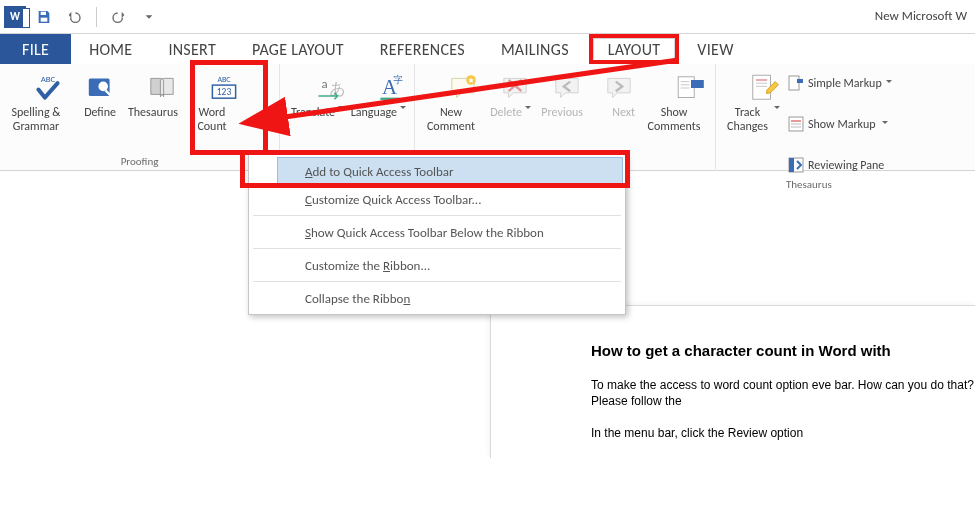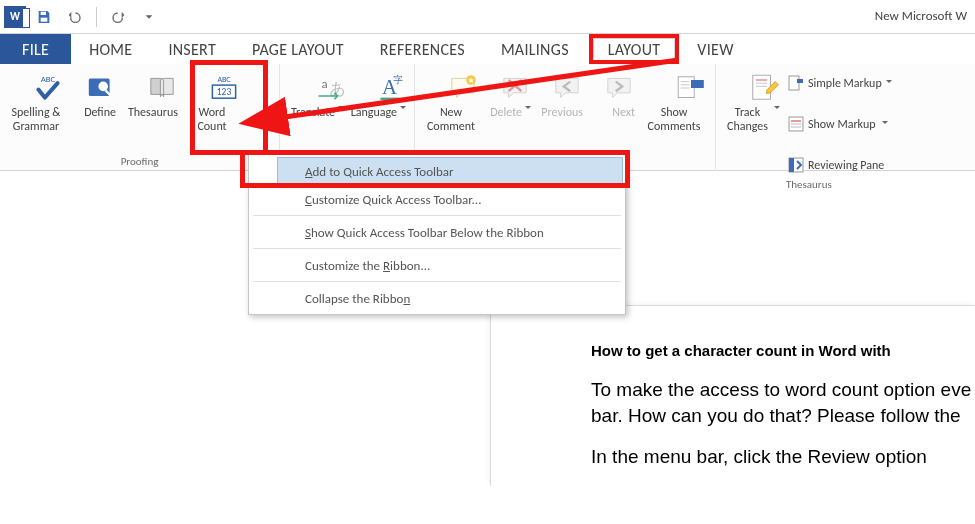--- a/index.html
+++ b/index.html
@@ -238,21 +238,21 @@
   }
   .page h3{
     font-family:Arial,sans-serif;
     font-size:15px;
     font-weight:bold;
     margin-bottom:18px;
     color:#000;
   }
   .page p{
     font-family:Arial,sans-serif;
-    font-size:19px;
+    font-size:12px;
     color:#000;
     margin-bottom:16px;
     line-height:1.35;
   }
 </style>
 </head>
 <body>
 
 <div class="titlebar">
   <div class="app-icon">W</div>

